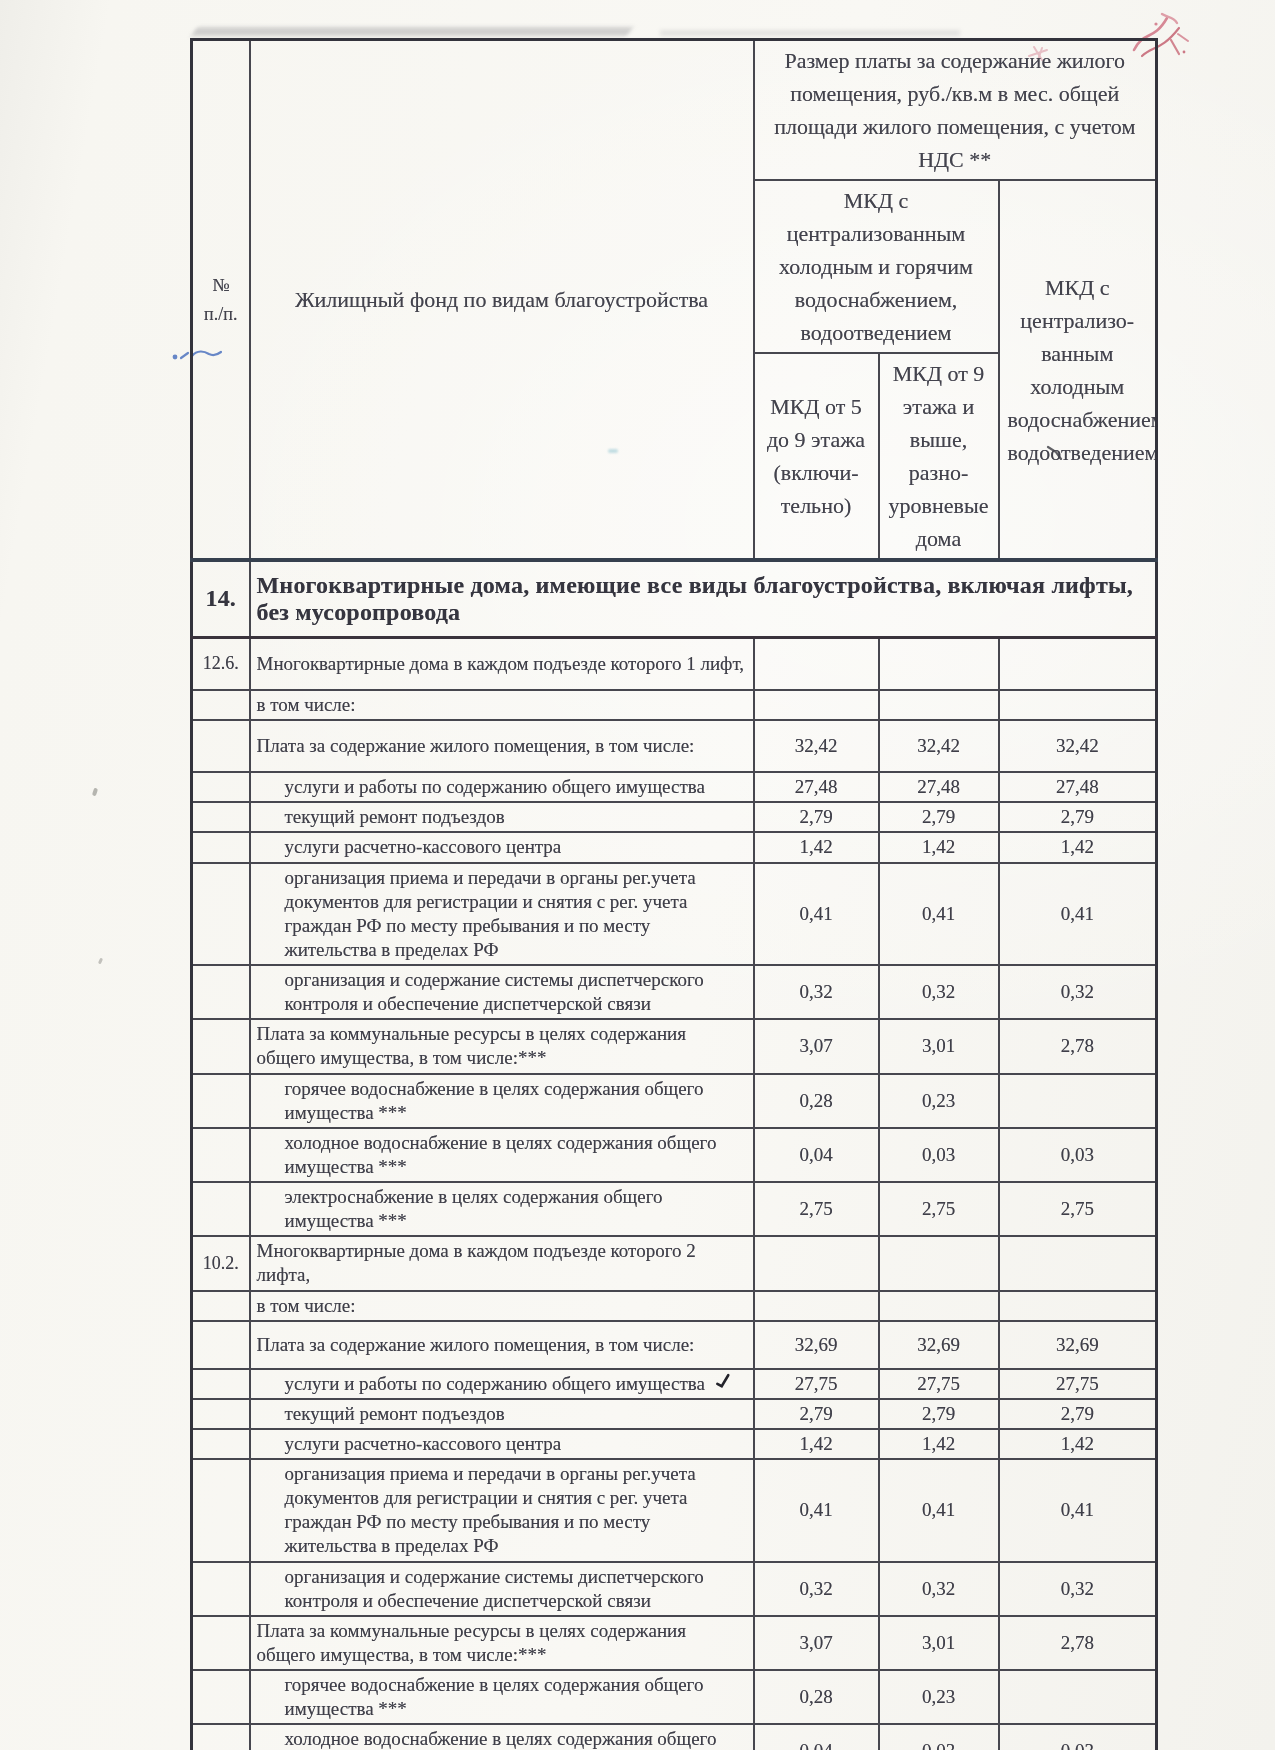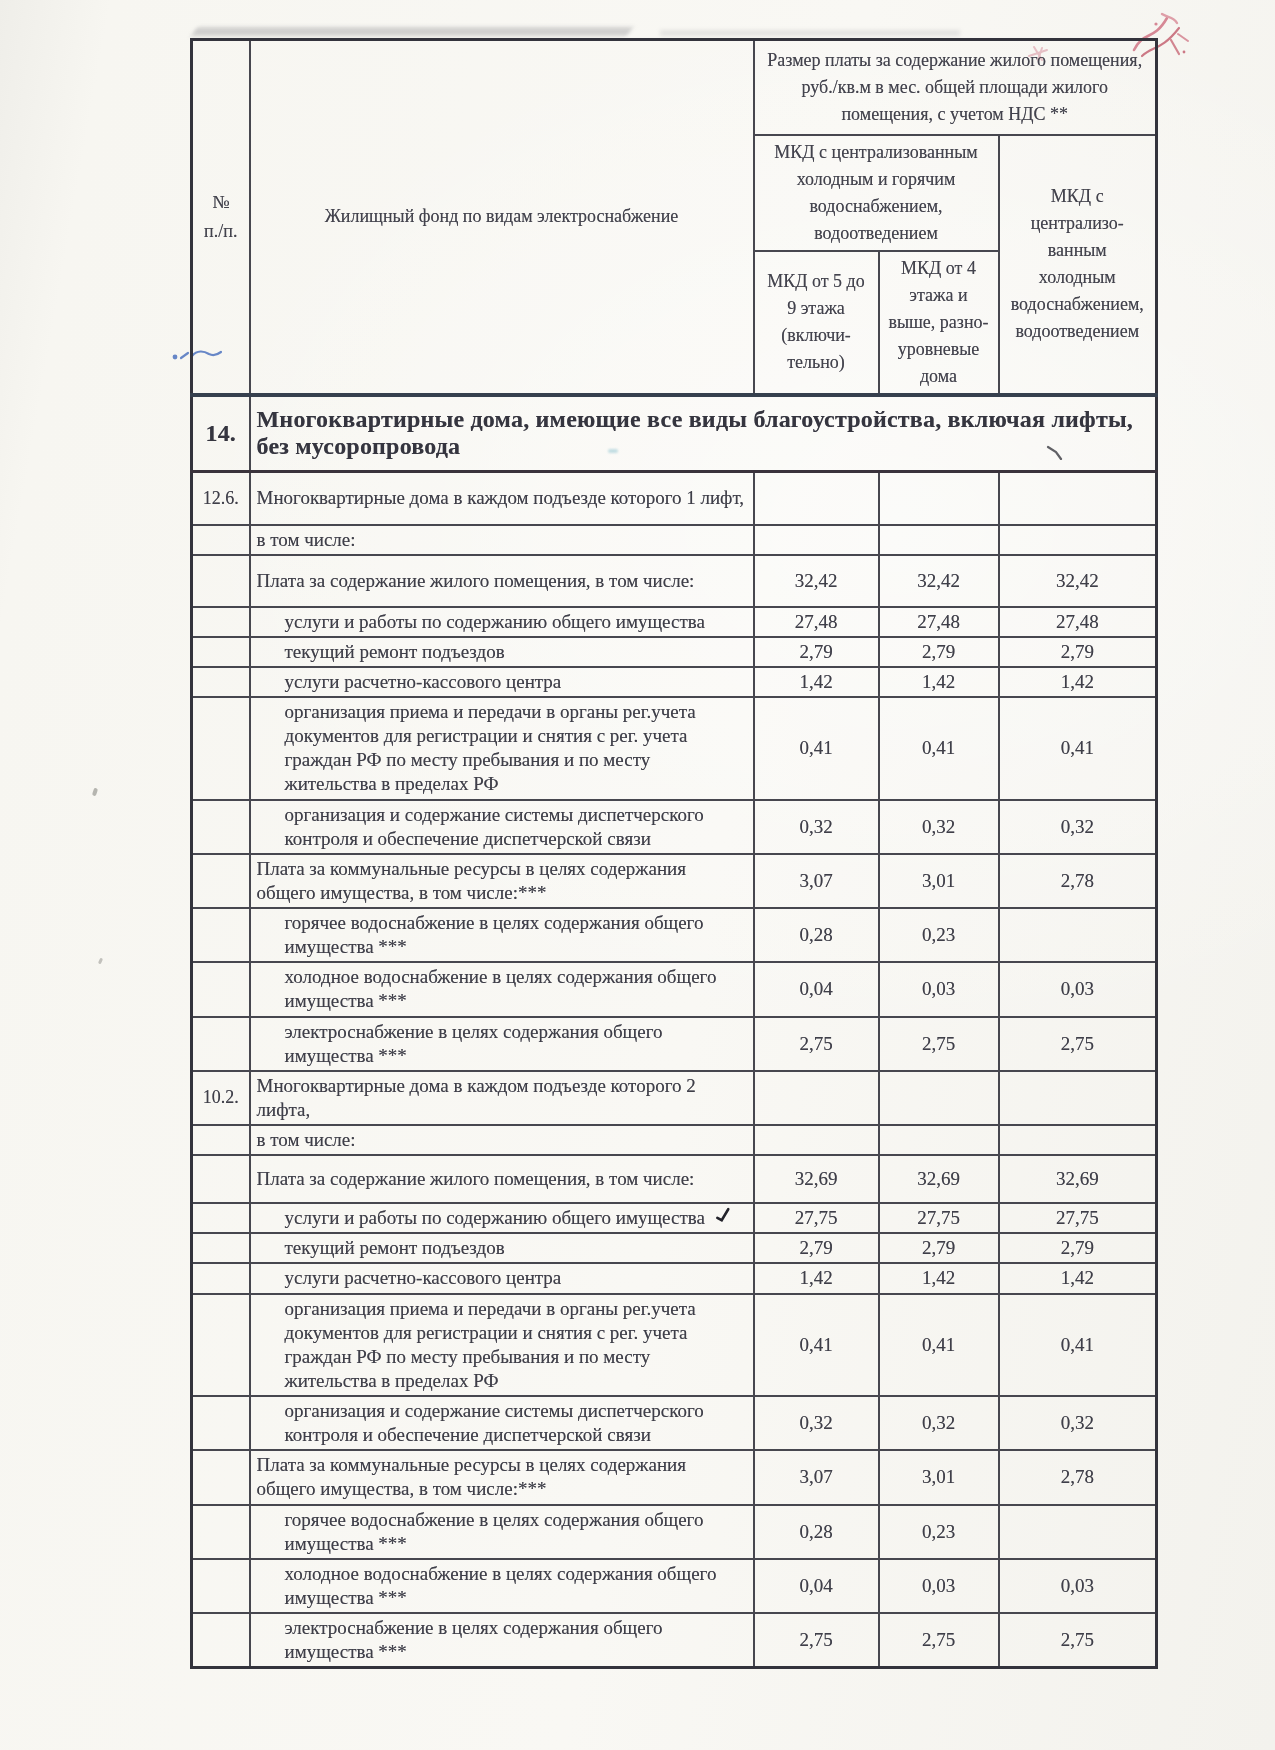--- a/index.html
+++ b/index.html
@@ -19,21 +19,21 @@
     border-collapse:collapse;table-layout:fixed;
     border:3px solid #33333c;
   }
   td{
     border:2px solid #47474f;
     vertical-align:middle;
     overflow:hidden;
     text-shadow:0 0 .5px rgba(62,62,74,.55);
   }
   .c-head{
-    text-align:center;font-size:18px;line-height:1.5;padding:3px 8px;color:#43434d;
+    text-align:center;font-size:22px;line-height:1.5;padding:3px 8px;color:#43434d;
   }
   .c-num-head{font-size:18px;line-height:1.6;}
   .c-num{ text-align:center;font-size:18px;padding:1px 2px;vertical-align:middle;}
   .c-label{
     text-align:left;font-size:19px;line-height:1.27;padding:2px 8px 2px 6px;
   }
   .lvl1{padding-left:34px;}
   .c-val{text-align:center;font-size:19px;padding:1px 2px;}
   tr.sec td{
     font-weight:bold;font-size:24px;letter-spacing:.2px;color:#35353f;
@@ -111,30 +111,30 @@
         <col style="width:120px">
         <col style="width:158px">
     </colgroup>
     <tbody>
 
       <tr style="height:95px">
         <td rowspan="3" class="c-head c-num-head">
           <div>№</div>
           <div>п./п.</div>
         </td>
-        <td rowspan="3" class="c-head">Жилищный фонд по видам электроснабжение</td>
+        <td rowspan="3" class="c-head">Жилищный фонд по видам благоустройства</td>
         <td colspan="3" class="c-head">Размер платы за содержание жилого помещения, руб./кв.м в мес. общей площади жилого помещения, с учетом НДС **</td>
       </tr>
       <tr style="height:109px">
         <td colspan="2" class="c-head">МКД с централизованным холодным и горячим водоснабжением, водоотведением</td>
         <td rowspan="2" class="c-head">МКД с централизо-ванным холодным водоснабжением, водоотведением</td>
       </tr>
       <tr style="height:136px">
         <td class="c-head">МКД  от 5 до 9 этажа (включи­-тельно)</td>
-        <td class="c-head">МКД от 4 этажа и выше, разно-уровневые дома</td>
+        <td class="c-head">МКД от 9 этажа и выше, разно-уровневые дома</td>
       </tr>
 
       <tr class="sec" style="height:77px">
         <td class="c-num">14.</td>
         <td colspan="4" class="c-sec-title">Многоквартирные дома, имеющие все виды благоустройства, включая лифты, без  мусоропровода</td>
       </tr>
 
       <tr style="height:53px" class="btr">
         <td class="c-num">12.6.</td>
         <td class="c-label">Многоквартирные дома в каждом подъезде которого 1 лифт,</td>

